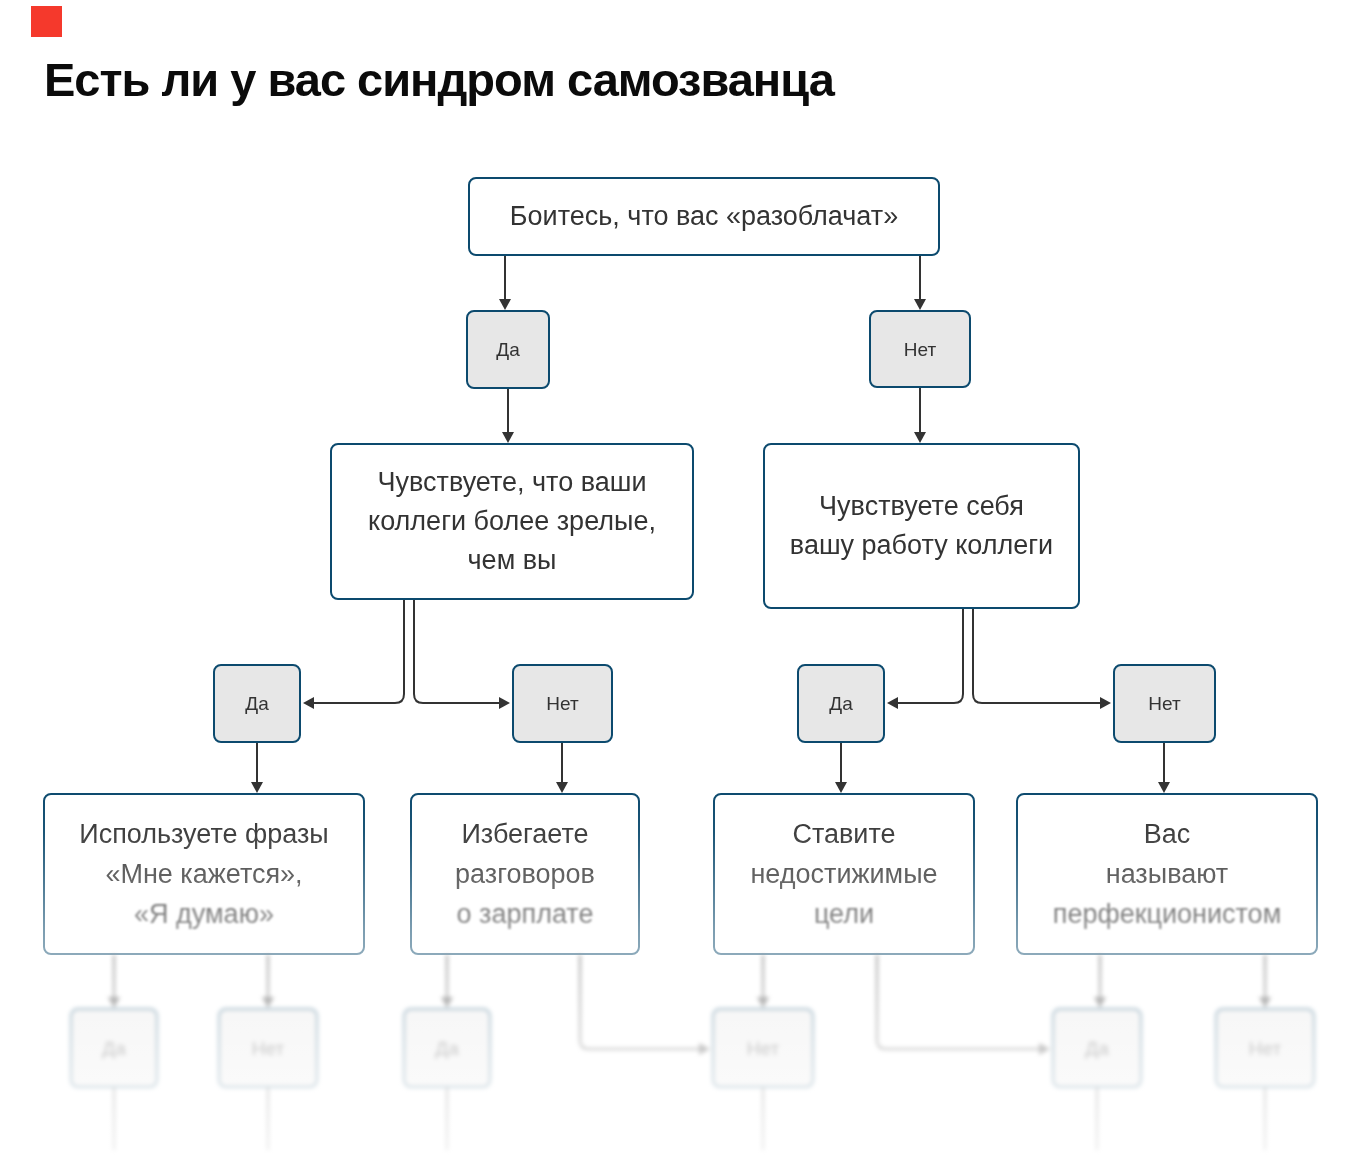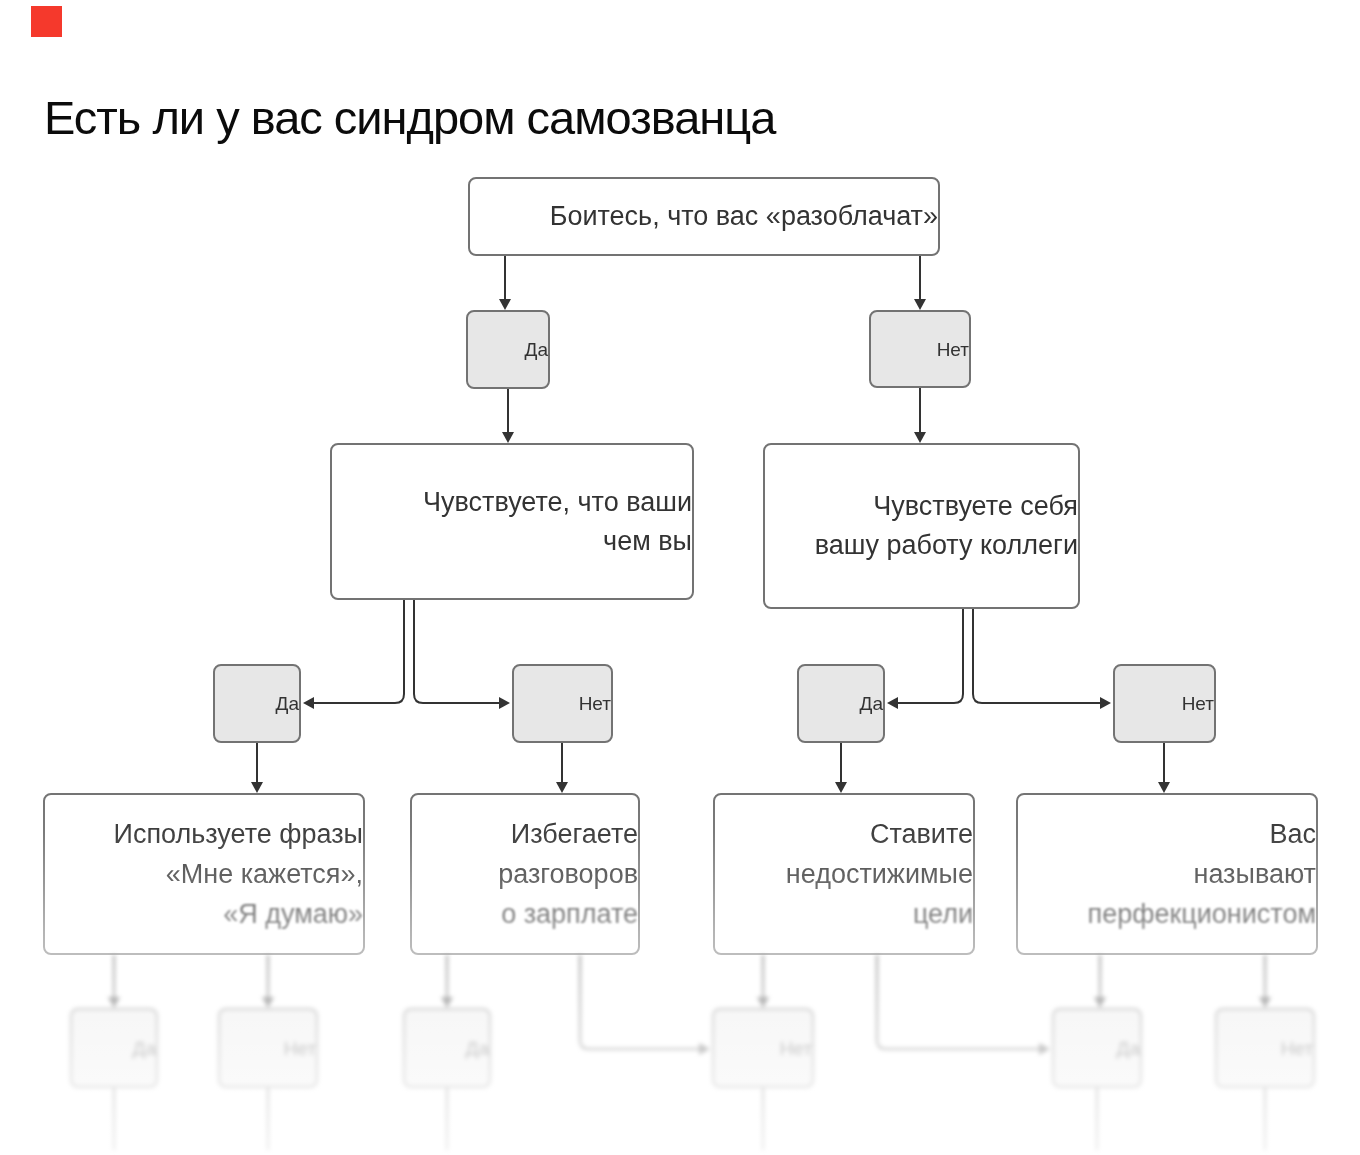--- a/index.html
+++ b/index.html
@@ -3,26 +3,26 @@
 <meta charset="utf-8">
 <style>
   html,body{margin:0;padding:0;background:#ffffff;}
   .canvas{
     position:relative;width:1360px;height:1155px;background:#ffffff;overflow:hidden;
     font-family:"Liberation Sans","DejaVu Sans",sans-serif;
   }
   .brand-mark{position:absolute;left:31px;top:6px;width:31px;height:31px;}
   .title{
     position:absolute;left:44px;top:54px;width:1200px;
-    font-size:47px;font-weight:normal;letter-spacing:-1px;color:#0b0b0b;line-height:52px;margin-top:38px;
+    font-size:47px;font-weight:bold;letter-spacing:-1px;color:#0b0b0b;line-height:52px;
   }
   .node{
-    position:absolute;box-sizing:border-box;border:2px solid #737373;border-radius:8px;
+    position:absolute;box-sizing:border-box;border:2px solid #0c4a6e;border-radius:8px;
     background:#ffffff;color:#333333;display:flex;flex-direction:column;
-    align-items:flex-end;justify-content:center;text-align:center;
+    align-items:center;justify-content:center;text-align:center;
     font-size:27px;line-height:39px;
   }
   .answer{
     background:#e7e7e7;font-size:19px;line-height:29px;
   }
   .node span{display:block;}
   .conn{position:absolute;left:0;top:0;pointer-events:none;}
   .fadedwrap{position:absolute;left:0;top:0;width:1360px;height:1155px;filter:blur(2.2px);}
   .blur-a{filter:blur(0.6px);}
   .blur-b{filter:blur(1.1px);}
@@ -86,20 +86,21 @@
 
   <div class="node answer" style="left:466px;top:310px;width:84px;height:79px;">
     <span>Да</span>
   </div>
   <div class="node answer" style="left:869px;top:310px;width:102px;height:78px;">
     <span>Нет</span>
   </div>
 
   <div class="node" style="left:330px;top:443px;width:364px;height:157px;">
     <span>Чувствуете, что ваши</span>
+    <span>коллеги более зрелые,</span>
     <span>чем вы</span>
   </div>
   <div class="node" style="left:763px;top:443px;width:317px;height:166px;">
     <span>Чувствуете себя</span>
     <span>вашу работу коллеги</span>
   </div>
 
   <div class="node answer" style="left:213px;top:664px;width:88px;height:79px;">
     <span>Да</span>
   </div>

